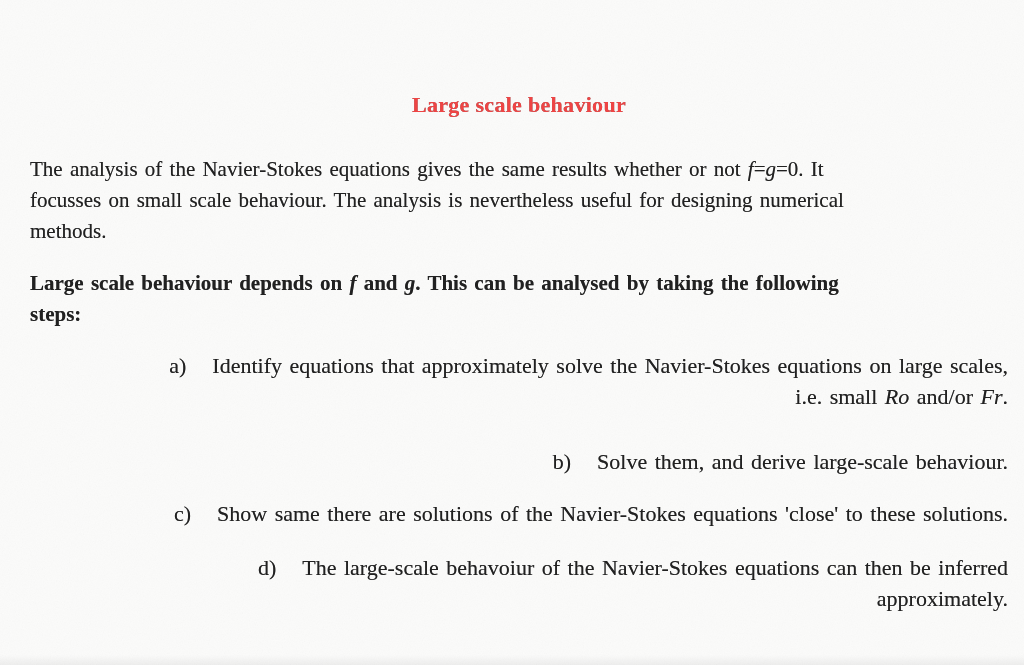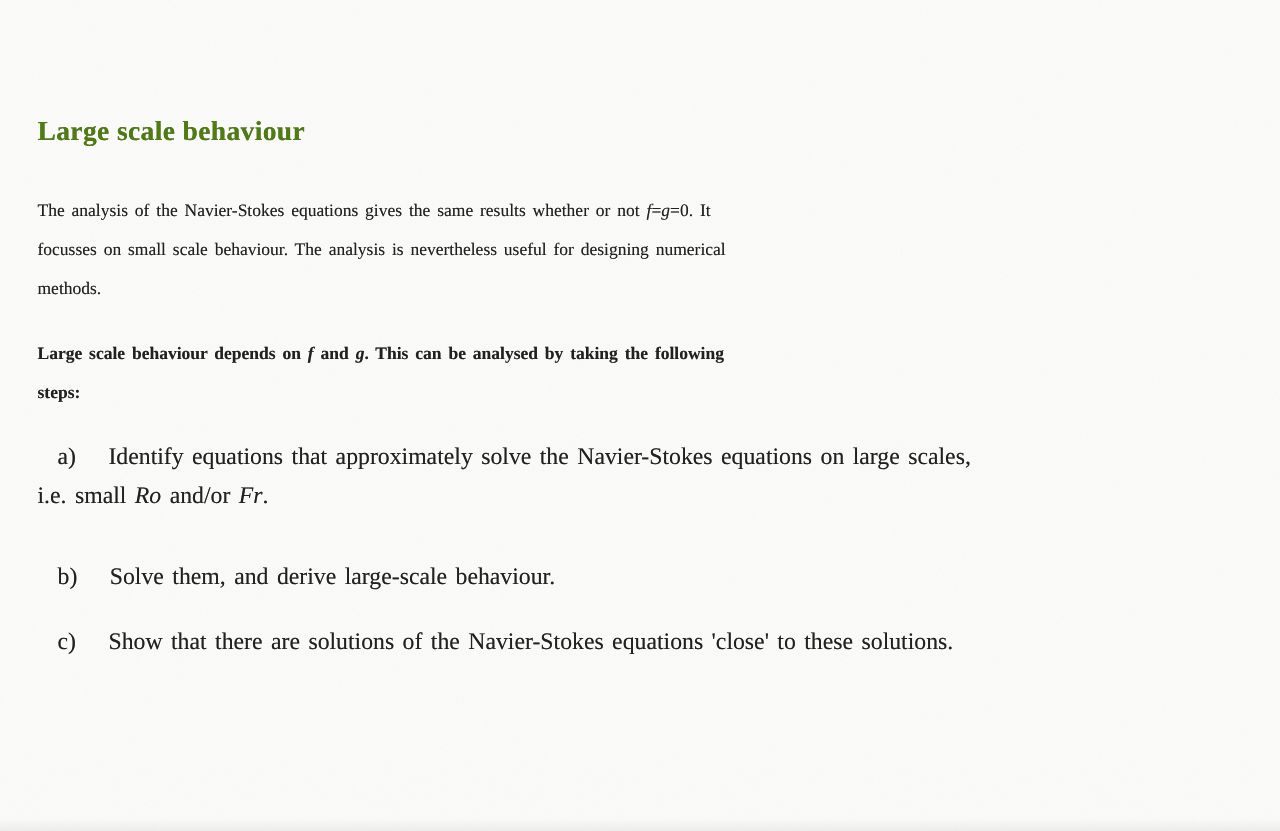--- a/index.html
+++ b/index.html
@@ -25,39 +25,39 @@
     pointer-events: none;
   }
   .content {
     position: absolute;
     left: 30px;
     top: 0;
     width: 978px;
   }
   .doc-title {
     margin-top: 92px;
-    text-align: left;
+    text-align: center;
     font-weight: bold;
     font-size: 22px;
     line-height: 26px;
     letter-spacing: 0.3px;
-    color: #4d7c0f;
+    color: #ef4444;
     text-shadow: 0 0 0.5px rgba(0,0,0,0.55);
   }
   .para {
-    font-size: 14px;
+    font-size: 21px;
     line-height: 31px;
     word-spacing: 2px;
     white-space: pre-wrap;
     text-shadow: 0 0 0.5px rgba(0,0,0,0.45);
   }
   .p-intro   { margin-top: 36px; }
   .p-steps   { margin-top: 21px; font-weight: bold; }
-  .item      { font-size: 19px; line-height: 31px; word-spacing: 2px;
-               text-shadow: 0 0 0.5px rgba(0,0,0,0.45); }
+  .item      { font-size: 22px; line-height: 31px; word-spacing: 2px;
+               text-shadow: 0 0 0.5px rgba(0,0,0,0.45); text-align: right; }
   .item-a    { margin-top: 20px; }
   .item-b    { margin-top: 34px; }
   .item-c    { margin-top: 21px; }
   .item-d    { margin-top: 23px; }
   .item-label {
     display: inline;
     margin-left: 16px;
     padding-right: 26px;
   }
   .item-text {
@@ -98,20 +98,24 @@
     <div class="item item-a">
       <span class="item-label">a)</span><span class="item-text"><span>Identify equations that approximately solve the Navier-Stokes equations on large scales,
 i.e. small </span><i>Ro</i><span> and/or </span><i>Fr</i><span>.</span></span>
     </div>
 
     <div class="item item-b">
       <span class="item-label">b)</span><span class="item-text"><span>Solve them, and derive large-scale behaviour.</span></span>
     </div>
 
     <div class="item item-c">
-      <span class="item-label">c)</span><span class="item-text"><span>Show that there are solutions of the Navier-Stokes equations 'close' to these solutions.</span></span>
+      <span class="item-label">c)</span><span class="item-text"><span>Show same there are solutions of the Navier-Stokes equations 'close' to these solutions.</span></span>
     </div>
 
+    <div class="item item-d">
+      <span class="item-label">d)</span><span class="item-text"><span>The large-scale behavoiur of the Navier-Stokes equations can then be inferred
+approximately.</span></span>
+    </div>
 
   </div>
 
   <div class="bottom-edge"></div>
 </div>
 
 </body></html>

